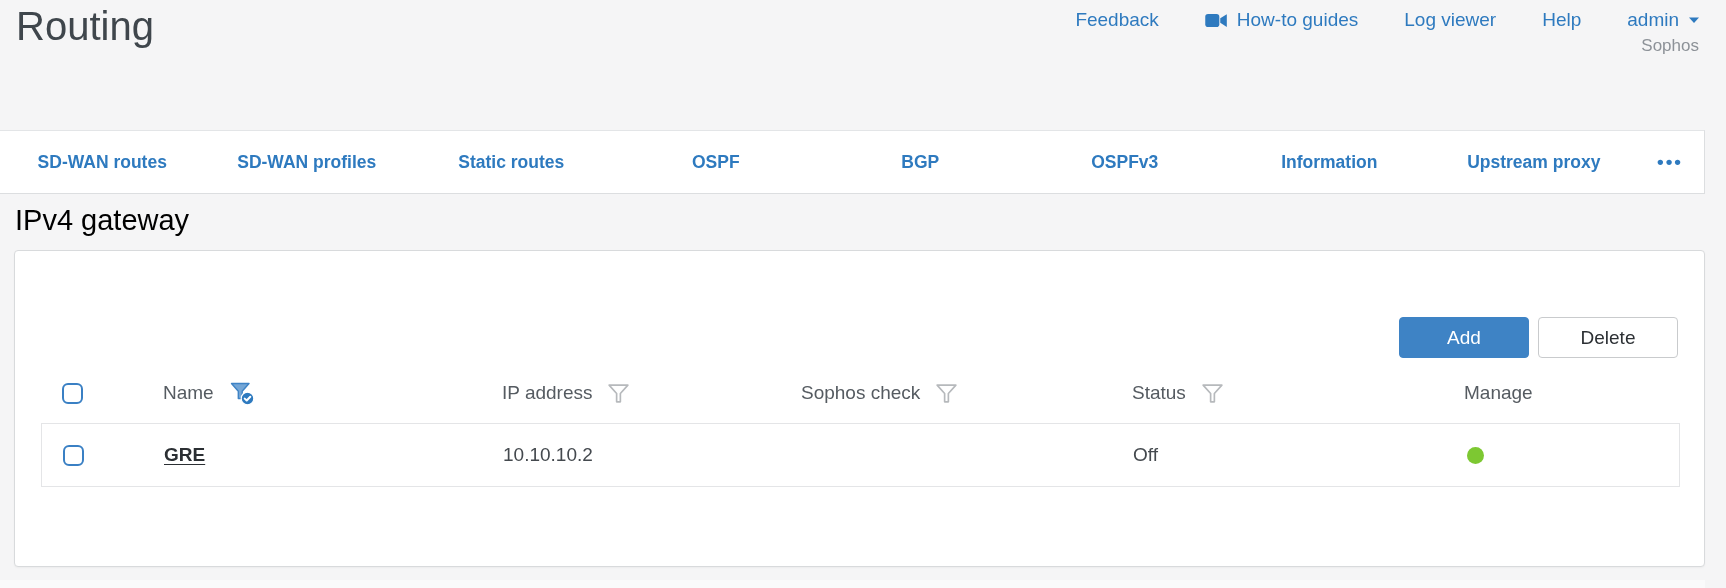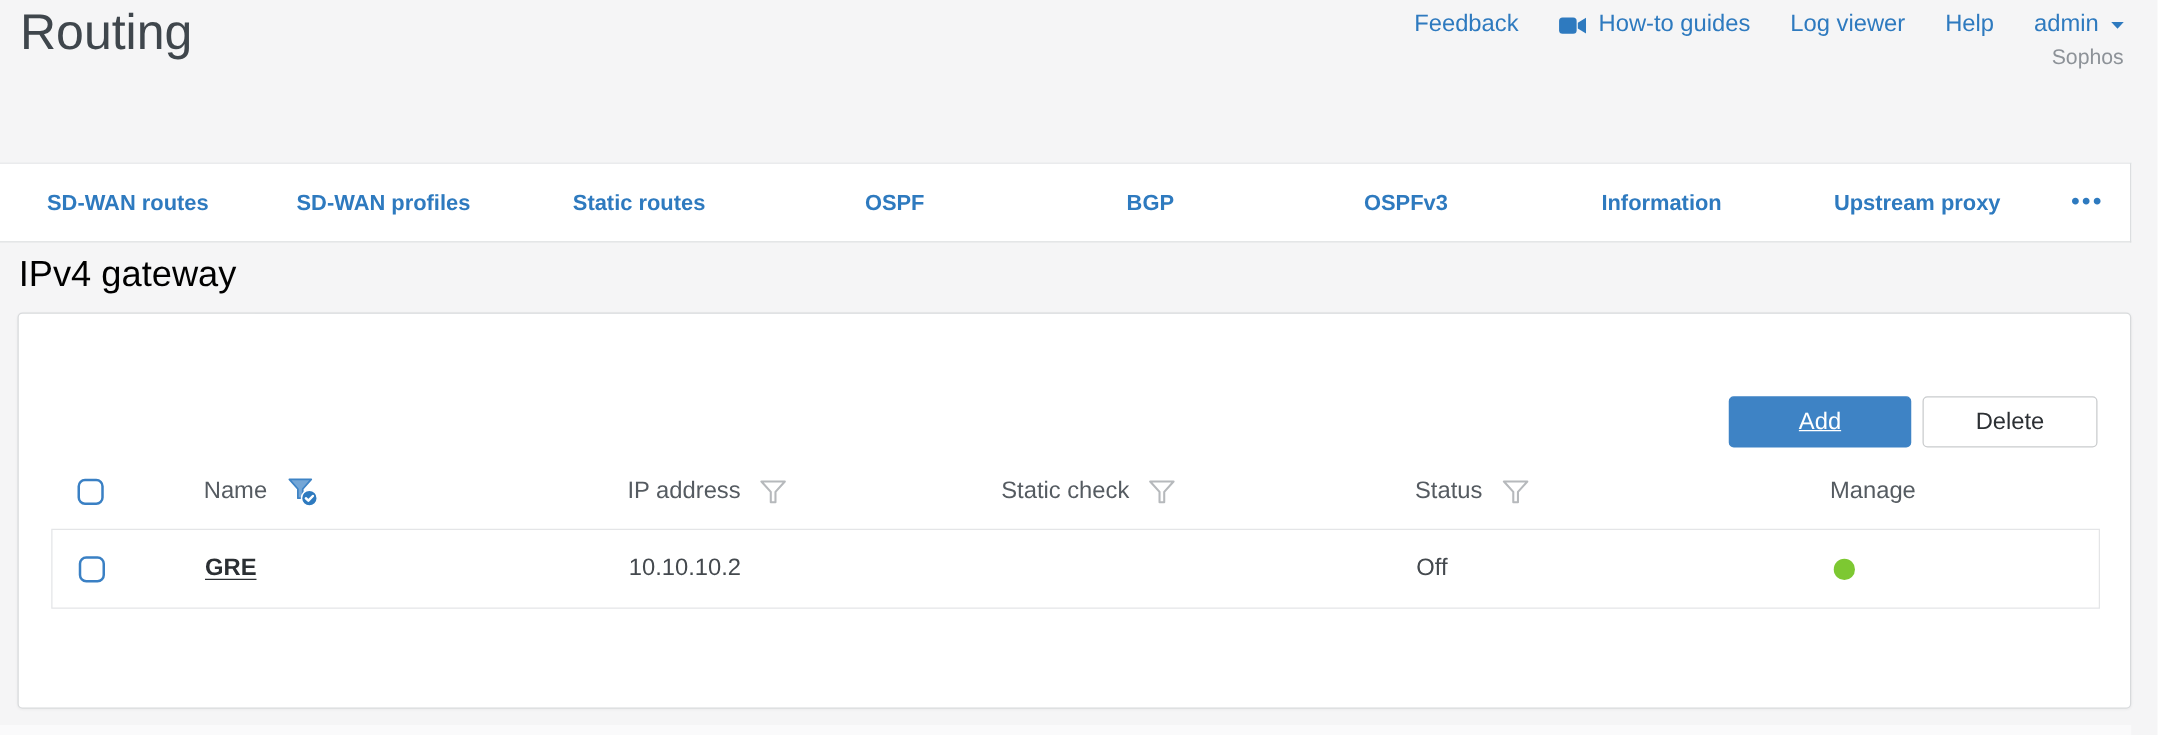--- a/index.html
+++ b/index.html
@@ -15,21 +15,21 @@
   
   .page-title {
     position: absolute; left: 16px; top: 2px;
     font-size: 40px; line-height: 48px; font-weight: 400; color: #3f464c;
   }
   .top-links {
     position: absolute; top: 9px; right: 26px;
     display: flex; align-items: center; gap: 32px;
     font-size: 19px; font-weight: 500; color: #2e7abf;
   }
-  .top-link { display: flex; align-items: center; gap: 9px; cursor: pointer; white-space: nowrap; }
+  .top-link { display: flex; align-items: center; gap: 9px; cursor: pointer; white-space: nowrap; margin-left: 14px; }
   .brand {
     position: absolute; top: 36px; right: 27px;
     font-size: 17px; color: #8d9298;
   }
 
   
   .tabbar {
     position: absolute; left: 0; top: 130px;
     width: 1705px; height: 64px;
     background: #ffffff;
@@ -66,21 +66,21 @@
     background: #fff; border: 1px solid #d8dadc; border-radius: 4px;
     box-shadow: 0 1px 2px rgba(0,0,0,.04);
   }
 
   .btn-row { position: absolute; top: 66px; right: 26px; display: flex; gap: 9px; }
   .btn {
     height: 41px; border-radius: 4px; font-size: 19px;
     display: flex; align-items: center; justify-content: center;
     cursor: pointer; font-family: inherit;
   }
-  .btn-add { width: 146px; background: #3e83c5; color: #fff; border: 1px solid #3e83c5; text-decoration: underline; }
+  .btn-add { width: 130px; background: #3e83c5; color: #fff; border: 1px solid #3e83c5; }
   .btn-delete { width: 140px; background: #fff; color: #2c3034; border: 1px solid #c9cbcd; text-align: center; }
 
   
   .table-wrap { position: absolute; left: 26px; right: 24px; top: 112px; }
   .grid {
     display: grid;
     grid-template-columns: 91px 308px 268px 300px 301px 239px 1fr;
     align-items: center;
     gap: 31px;
   }
@@ -185,21 +185,21 @@
       </div>
       <div class="th">
         <span>IP address</span>
         <span class="icon-btn">
           <svg width="25" height="25" viewBox="0 0 24 24">
             <path d="M3 4 H21 L13.8 12 V20 H10.2 V12 Z" fill="none" stroke="#b6b9bc" stroke-width="1.6" stroke-linejoin="round"></path>
           </svg>
         </span>
       </div>
       <div class="th">
-        <span>Static check</span>
+        <span>Sophos check</span>
         <span class="icon-btn">
           <svg width="25" height="25" viewBox="0 0 24 24">
             <path d="M3 4 H21 L13.8 12 V20 H10.2 V12 Z" fill="none" stroke="#b6b9bc" stroke-width="1.6" stroke-linejoin="round"></path>
           </svg>
         </span>
       </div>
       <div class="th">
         <span>Status</span>
         <span class="icon-btn">
           <svg width="25" height="25" viewBox="0 0 24 24">

